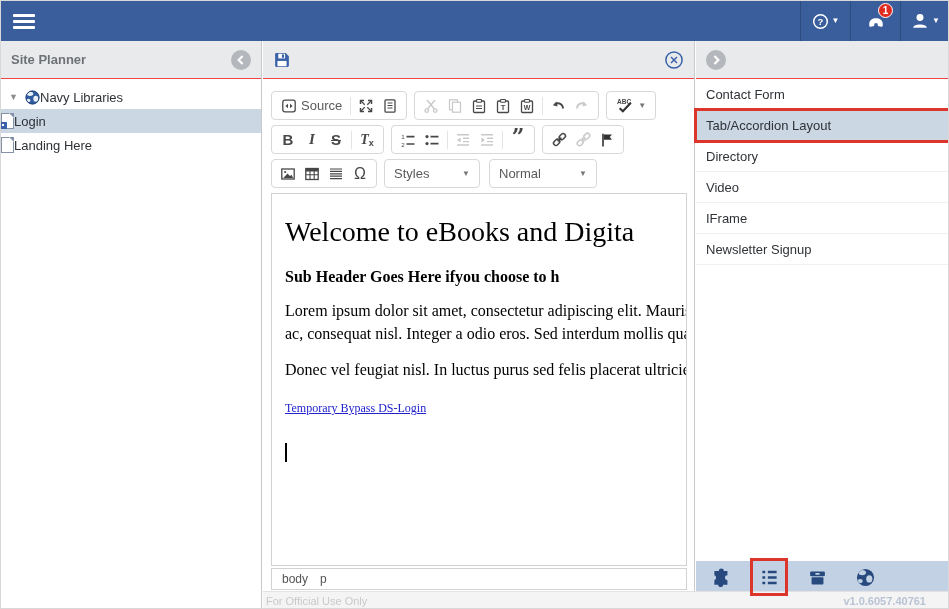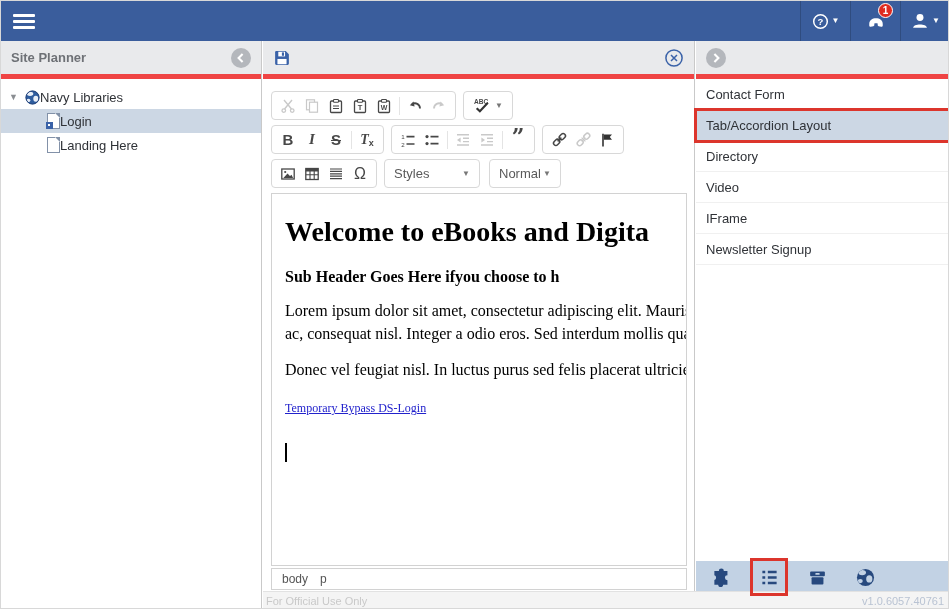--- a/index.html
+++ b/index.html
@@ -20,30 +20,30 @@
   .tb-caret { color:#fff; font-size:8px; line-height:1; }
   .badge { position:absolute; top:2px; right:7px; min-width:15px; height:15px; border-radius:8px;
            background:var(--badge-red,#e02b20); color:#fff; font-size:10px; font-weight:bold;
            display:flex; align-items:center; justify-content:center; border:1px solid #fff; }
 
   
   .panel { position:absolute; top:40px; height:569px; background:#fff; }
   .left-panel  { left:0;   width:261px; border-right:1px solid #c9c9c9; }
   .mid-panel   { left:262px; width:432px; border-right:1px solid #c9c9c9; }
   .right-panel { left:695px; width:254px; }
-  .panel-header { height:38px; background:#e9eaec; border-bottom:5px solid #ef4444;
+  .panel-header { height:38px; background:#e9eaec; border-bottom:1px solid #ef4444;
                   display:flex; align-items:center; padding:0 10px; }
   .panel-title { font-weight:bold; color:#6e7176; flex:1; }
   .circle-btn { width:20px; height:20px; cursor:pointer; }
 
   
   .tree { padding-top:6px; }
   .tree-row { height:24px; display:flex; align-items:center; cursor:pointer; }
   .tree-row.root { padding-left:8px; }
-  .tree-row.child { padding-left:46px; }
+  .tree-row.child { }
   .tree-row.selected { background:var(--highlight,#ccd7e4); }
   .tree-caret { color:#8a8d92; font-size:9px; width:16px; }
   .tree-label { color:#2f3237; }
   .page-ic { position:relative; width:13px; height:16px; background:#fff; border:1px solid #8291a8; }
   .page-ic::after { content:""; position:absolute; right:-1px; top:-1px; width:0; height:0;
                     border-left:5px solid #8291a8; border-top:5px solid #fff; transform:rotate(180deg); }
   .page-ic .lock { position:absolute; left:-2px; bottom:-1px; width:7px; height:7px; background:var(--accent,#3a62a8); }
   .page-ic .lock::after { content:""; position:absolute; left:2px; top:2px; width:2px; height:2px; background:#fff; }
 
   
@@ -62,21 +62,21 @@
   .glyph.s { text-decoration:line-through; font-weight:bold; }
   .glyph.quote { font-family:"DejaVu Serif",serif; font-size:22px; font-weight:bold; margin-top:-8px; }
   .tx-t { font-size:14px; font-style:italic; font-family:"Liberation Serif",serif; color:#474747; font-weight:bold; }
   .tx-x { font-size:9px; color:#474747; margin-top:6px; font-weight:bold; }
   .ddl { width:96px; height:29px; border:1px solid #d8d8d8; border-radius:4px; margin-right:9px;
          display:flex; align-items:center; justify-content:space-between; padding:0 9px; color:#595959; cursor:pointer; }
   .dd-caret { font-size:8px; color:#777; }
   .content { margin-top:4px; width:416px; height:373px; border:1px solid #d2d2d2; background:#fff;
              overflow:hidden; padding:6px 0 0 13px; font-family:"Liberation Serif","DejaVu Serif",serif; color:#000; }
   .content .clip { white-space:nowrap; overflow:hidden; }
-  .content h1 { font-size:28px; margin:16px 0 12px 0; font-weight:bold; }
+  .content h1 { font-size:28px; margin:16px 0 12px 0; font-weight:normal; }
   .content h2 { font-size:16px; margin:20px 0 10px 0; font-weight:bold; }
   .content p  { font-size:16px; line-height:1.42; margin:14px 0; }
   .content p.cont { margin-top:-14px; }
   .content a  { color:var(--link-blue,#2222cc); text-decoration:underline; font-size:12px; }
   .caret-bar { width:2px; height:19px; background:#000; margin-top:24px; }
   .path-bar { margin-top:2px; width:416px; height:22px; border:1px solid #d2d2d2; display:flex; align-items:center;
               padding-left:10px; gap:12px; color:#555; font-size:12px; background:#fff; }
   .path-el { cursor:pointer; }
 
   
@@ -87,23 +87,23 @@
   .annotated { outline:3px solid var(--annotation-red,#dc352c); outline-offset:-1px; z-index:5; }
 
   .icon-dock { position:absolute; left:0; top:520px; width:254px; height:32px; background:var(--iconbar-bg,#c2d2e4);
                display:flex; align-items:center; padding-left:12px; gap:22px; }
   .dock-btn { width:26px; height:26px; display:flex; align-items:center; justify-content:center; cursor:pointer; }
   .dock-btn.annotated { outline:3px solid var(--annotation-red,#dc352c); outline-offset:3px; }
 
   
   .status-bar { position:absolute; left:262px; top:590px; width:687px; height:19px; background:#f4f4f4;
                 border-top:1px solid #e2e2e2; display:flex; align-items:center; justify-content:space-between;
-                padding:0 6px 0 3px; font-size:11px; }
+                padding:0 24px 0 3px; font-size:11px; }
   .classification { color:#c9c9c9; }
-  .version { color:#b9c3d3; }
+  .version { color:#b9c3d3;font-weight:bold; }
 </style>
 </head>
 <body>
 
 <div class="app">
 
   <div class="topbar">
     <div class="hamburger">
       <div class="bars">
           <div></div>
@@ -186,20 +186,43 @@
       <svg width="20" height="20" viewBox="0 0 20 20" style="cursor:pointer">
         <circle cx="10" cy="10" r="8.1" stroke="var(--accent,#3a62a8)" stroke-width="1.5" fill="none"></circle>
         <path d="M7 7 L13 13 M13 7 L7 13" stroke="var(--accent,#3a62a8)" stroke-width="1.5"></path>
       </svg>
     </div>
 
     <div class="cke">
 
       <div class="tb-row">
         <div class="tb-group">
+          <div class="tbtn wide">
+            <svg width="16" height="16" viewBox="0 0 16 16">
+              <rect x="1.8" y="2.2" width="12.4" height="11.6" rx="2" stroke="#474747" fill="none" stroke-width="1.3"></rect>
+              <polygon points="7,5.8 4.4,8 7,10.2" fill="#474747"></polygon>
+              <polygon points="9,5.8 11.6,8 9,10.2" fill="#474747"></polygon>
+            </svg>
+            <span class="tlabel">Source</span>
+          </div>
+          <div class="tsep"></div>
+          <div class="tbtn">
+            <svg width="16" height="16" viewBox="0 0 16 16">
+              <path d="M6 2.5 H2.5 V6 M10 2.5 H13.5 V6 M2.5 10 V13.5 H6 M13.5 10 V13.5 H10" stroke="#474747" stroke-width="1.5" fill="none"></path>
+              <path d="M2.9 2.9 L6.7 6.7 M13.1 2.9 L9.3 6.7 M2.9 13.1 L6.7 9.3 M13.1 13.1 L9.3 9.3" stroke="#474747" stroke-width="1.3"></path>
+            </svg>
+          </div>
+          <div class="tbtn">
+            <svg width="16" height="16" viewBox="0 0 16 16">
+              <rect x="3" y="1.8" width="10" height="12.4" rx="1" stroke="#474747" fill="none" stroke-width="1.3"></rect>
+              <path d="M5.5 5 h5 M5.5 7.5 h5 M5.5 10 h5" stroke="#474747" stroke-width="1"></path>
+            </svg>
+          </div>
+        </div>
+        <div class="tb-group">
           <div class="tbtn">
             <svg width="16" height="16" viewBox="0 0 16 16">
               <path d="M4 2 L11.5 11 M12 2 L4.5 11" stroke="#c9c9c9" stroke-width="1.4" fill="none"></path>
               <circle cx="3.8" cy="12.6" r="1.8" stroke="#c9c9c9" fill="none" stroke-width="1.3"></circle>
               <circle cx="12.2" cy="12.6" r="1.8" stroke="#c9c9c9" fill="none" stroke-width="1.3"></circle>
             </svg>
           </div>
           <div class="tbtn">
             <svg width="16" height="16" viewBox="0 0 16 16">
               <rect x="2.5" y="1.8" width="8" height="10" fill="#fff" stroke="#c9c9c9" stroke-width="1.2"></rect>
@@ -352,21 +375,21 @@
             </svg>
           </div>
           <div class="tbtn">
               <span class="glyph" style="font-size:16px">Ω</span>
             </div>
         </div>
         <div class="ddl">
           <span>Styles</span>
           <span class="dd-caret">▼</span>
         </div>
-        <div class="ddl" style="width:72px">
+        <div class="ddl" style="width:108px">
           <span>Normal</span>
           <span class="dd-caret">▼</span>
         </div>
       </div>
 
       <div class="content">
         <h1 class="clip">Welcome to eBooks and Digita</h1>
         <h2 class="clip">Sub Header Goes Here ifyou choose to h</h2>
         <p class="clip">Lorem ipsum dolor sit amet, consectetur adipiscing elit. Mauris</p>
         <p class="clip cont">ac, consequat nisl. Integer a odio eros. Sed interdum mollis quam</p>

